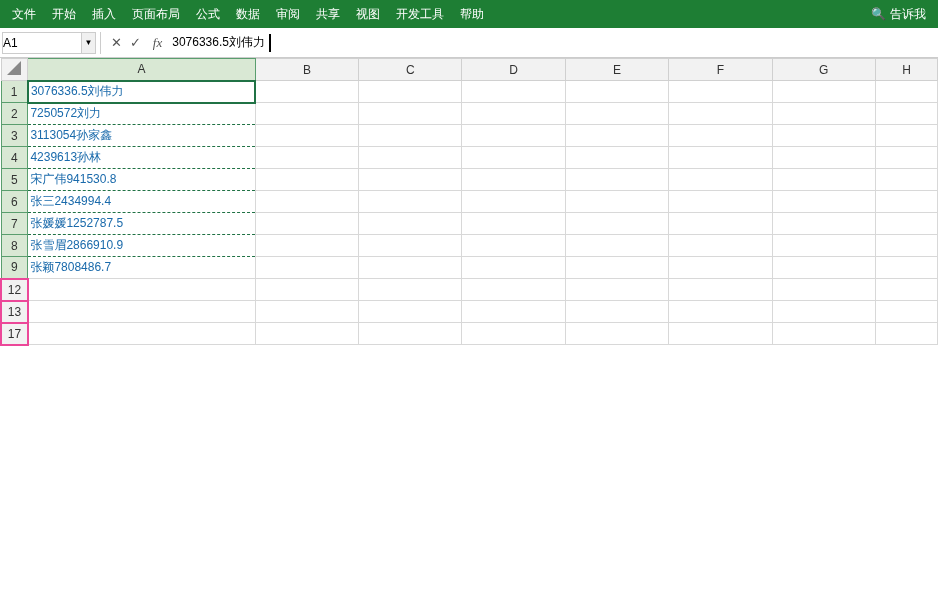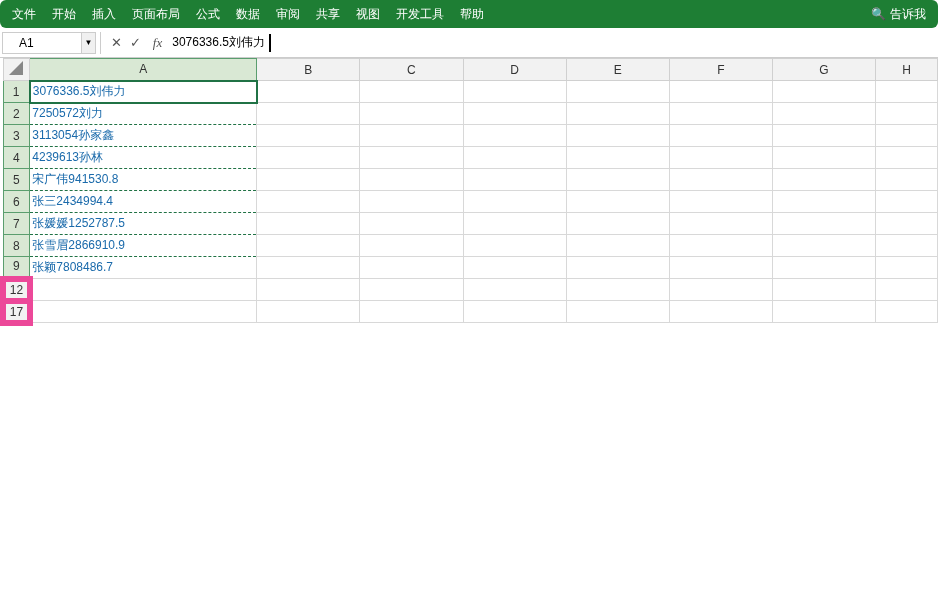--- a/index.html
+++ b/index.html
@@ -6,21 +6,20 @@
     body { font-family: 'Microsoft YaHei', SimSun, Arial, sans-serif; font-size: 12px; background: #fff; overflow: hidden; }
 
     
     .menu-bar {
       background: #1e7e34;
       color: #fff;
       display: flex;
       align-items: center;
       height: 28px;
       padding: 0 4px;
-      border-radius: 6px;
     }
     .menu-item {
       padding: 4px 8px;
       cursor: pointer;
       font-size: 12px;
       white-space: nowrap;
     }
     .search-area {
       margin-left: auto;
       display: flex;
@@ -39,21 +38,21 @@
       border-bottom: 1px solid #ccc;
       background: #fff;
       padding: 0 2px;
     }
     .cell-ref-box {
       width: 80px;
       border: 1px solid #ccc;
       height: 22px;
       display: flex;
       align-items: center;
-      padding: 0 16px;
+      padding: 0 0;
       font-size: 12px;
       background: #fff;
     }
     .cell-ref-dropdown {
       width: 14px;
       height: 22px;
       border: 1px solid #ccc;
       border-left: none;
       display: flex;
       align-items: center;
@@ -134,21 +133,21 @@
       padding: 0 2px;
       white-space: nowrap;
       overflow: hidden;
     }
     .sheet-row td.row-num {
       background: #f2f2f2;
       text-align: center;
       color: #333;
       width: 26px;
       font-weight: normal;
-      border: 6px solid #ec4899;
+      border: 2px solid #ec4899;
     }
     .sheet-row td.row-num.active-row {
       background: #d9e8d4;
       color: #333;
       border: 1px solid #5a9e6e;
     }
     
     .sheet-row td.data-cell {
       color: #1a6aab;
     }
@@ -335,20 +334,31 @@
           <td class="empty-cell"></td>
           <td class="empty-cell"></td>
           <td class="empty-cell"></td>
           <td class="empty-cell"></td>
           <td class="empty-cell"></td>
           <td class="empty-cell"></td>
           <td class="empty-cell"></td>
           <td class="empty-cell"></td>
         </tr>
         <tr class="sheet-row">
+          <td class="row-num">13</td>
+          <td class="empty-cell"></td>
+          <td class="empty-cell"></td>
+          <td class="empty-cell"></td>
+          <td class="empty-cell"></td>
+          <td class="empty-cell"></td>
+          <td class="empty-cell"></td>
+          <td class="empty-cell"></td>
+          <td class="empty-cell"></td>
+        </tr>
+        <tr class="sheet-row">
           <td class="row-num">17</td>
           <td class="empty-cell"></td>
           <td class="empty-cell"></td>
           <td class="empty-cell"></td>
           <td class="empty-cell"></td>
           <td class="empty-cell"></td>
           <td class="empty-cell"></td>
           <td class="empty-cell"></td>
           <td class="empty-cell"></td>
         </tr>

